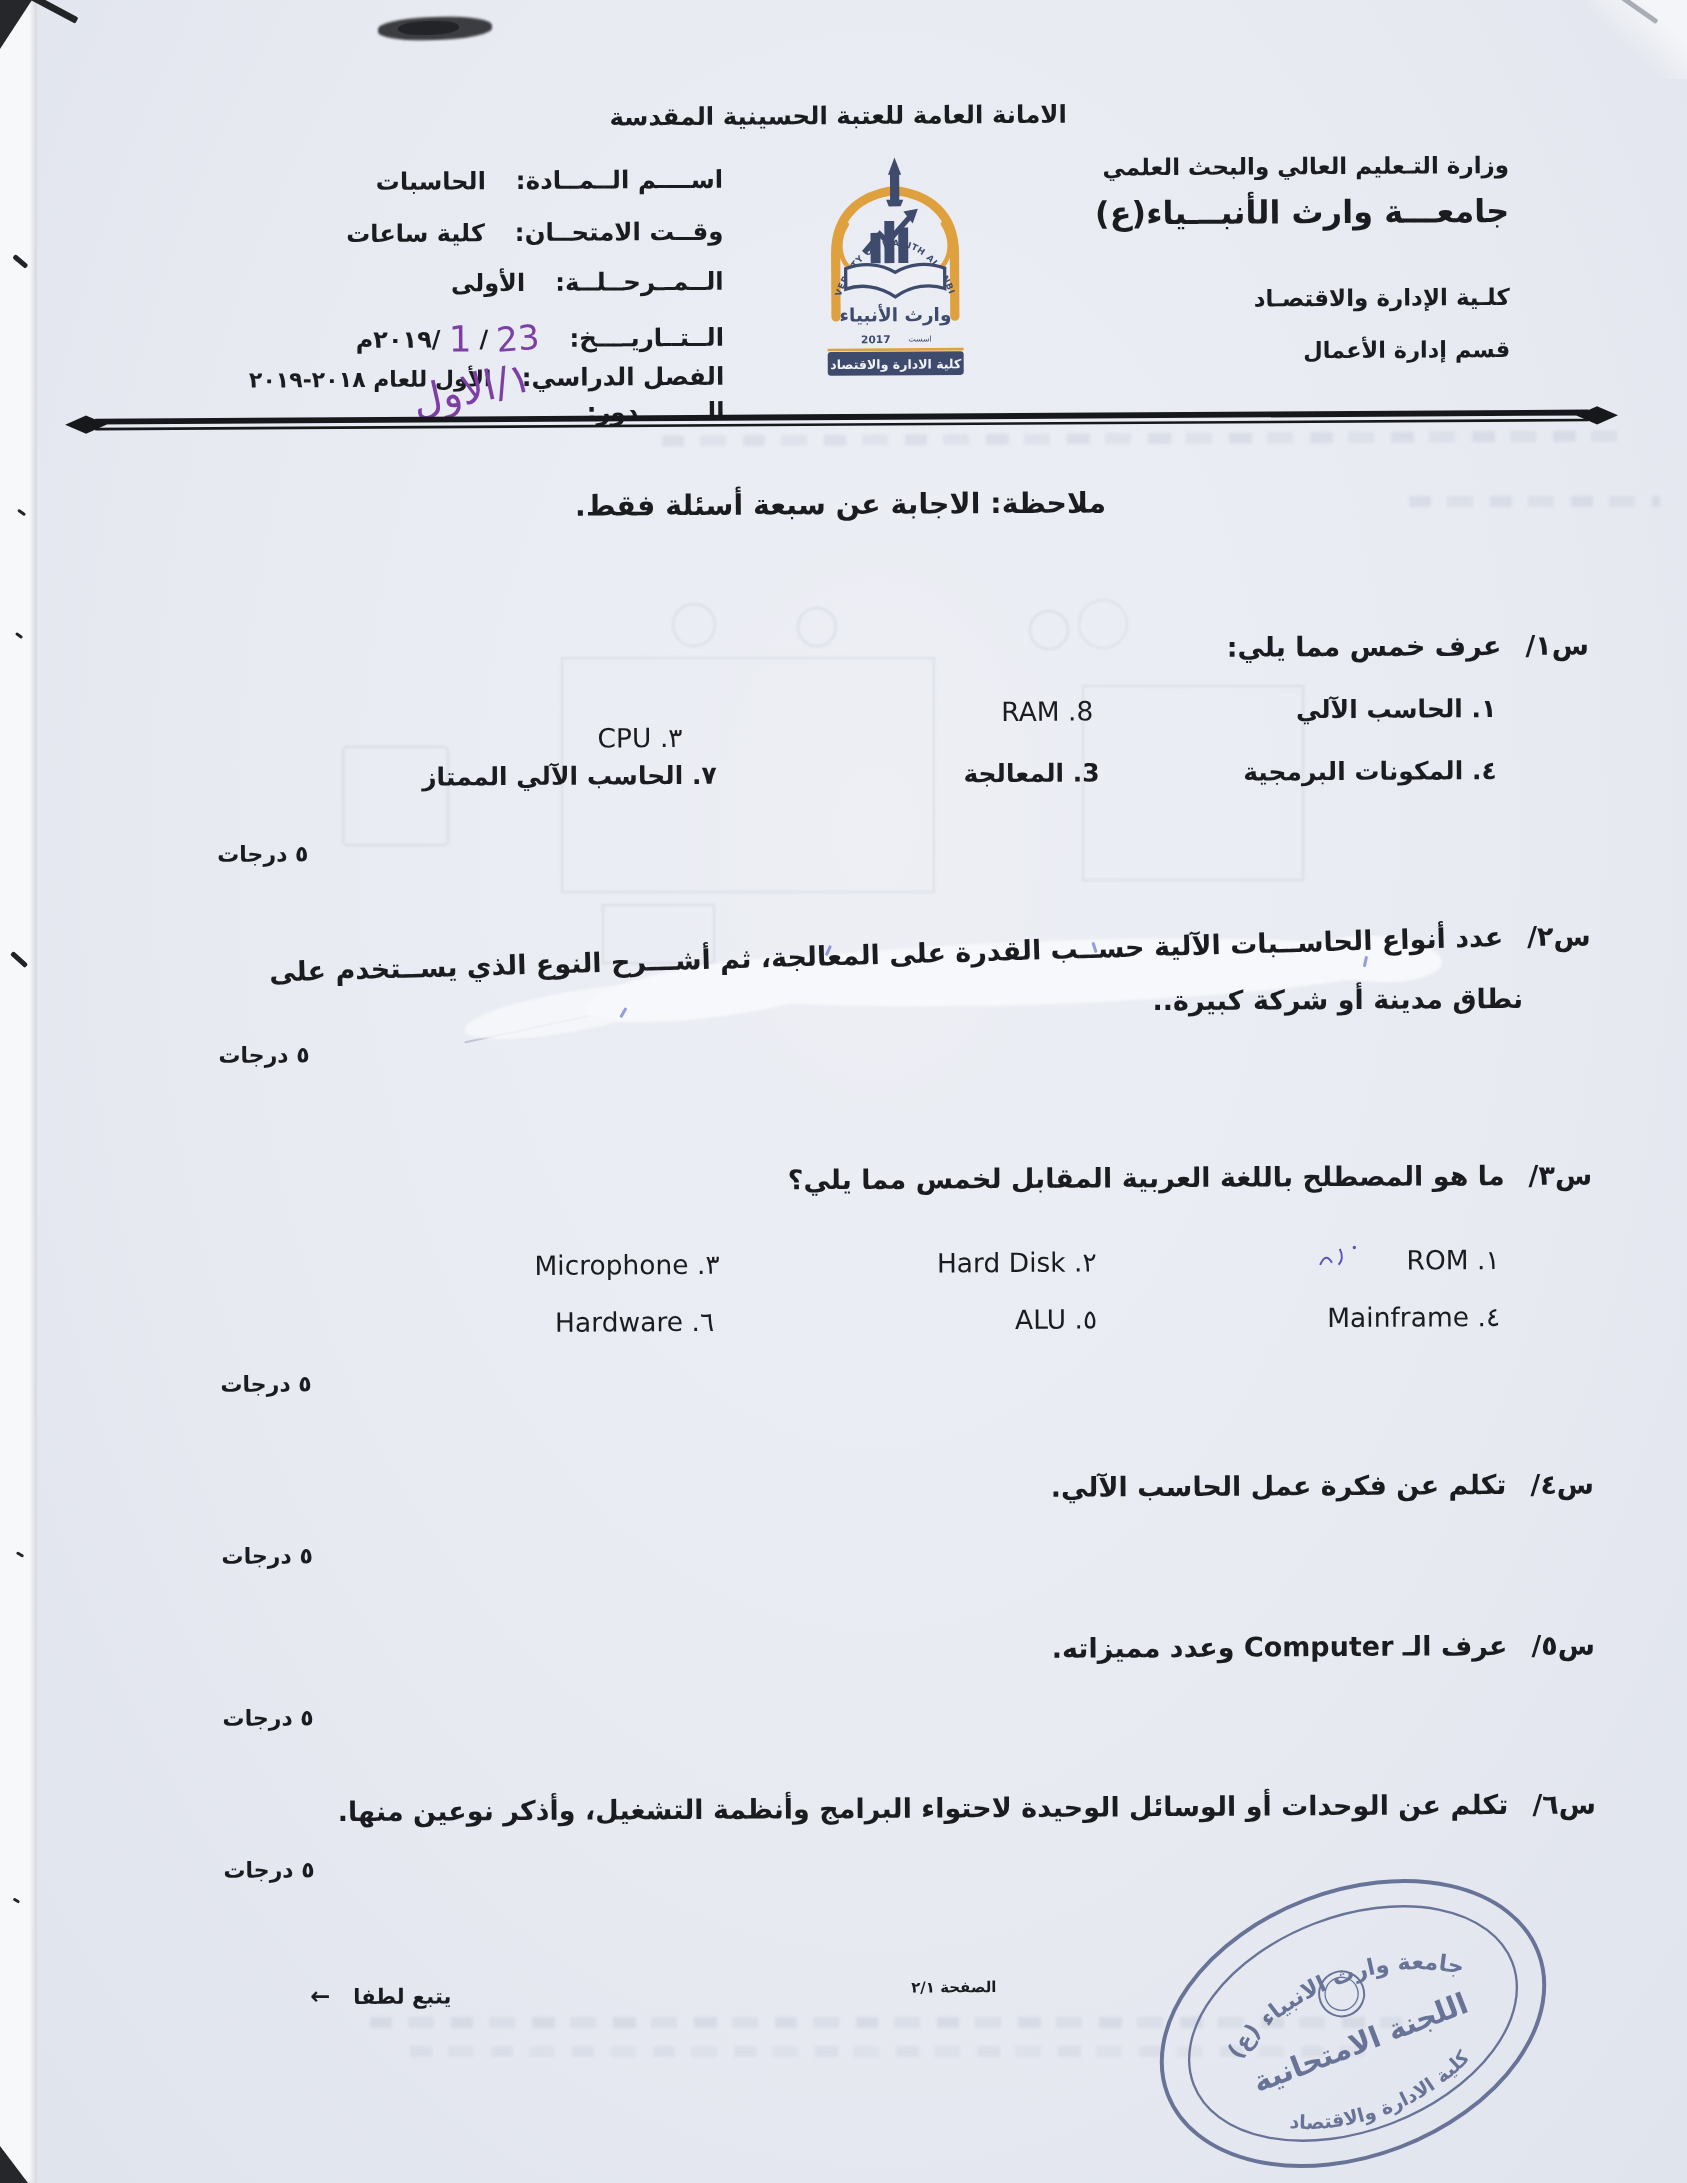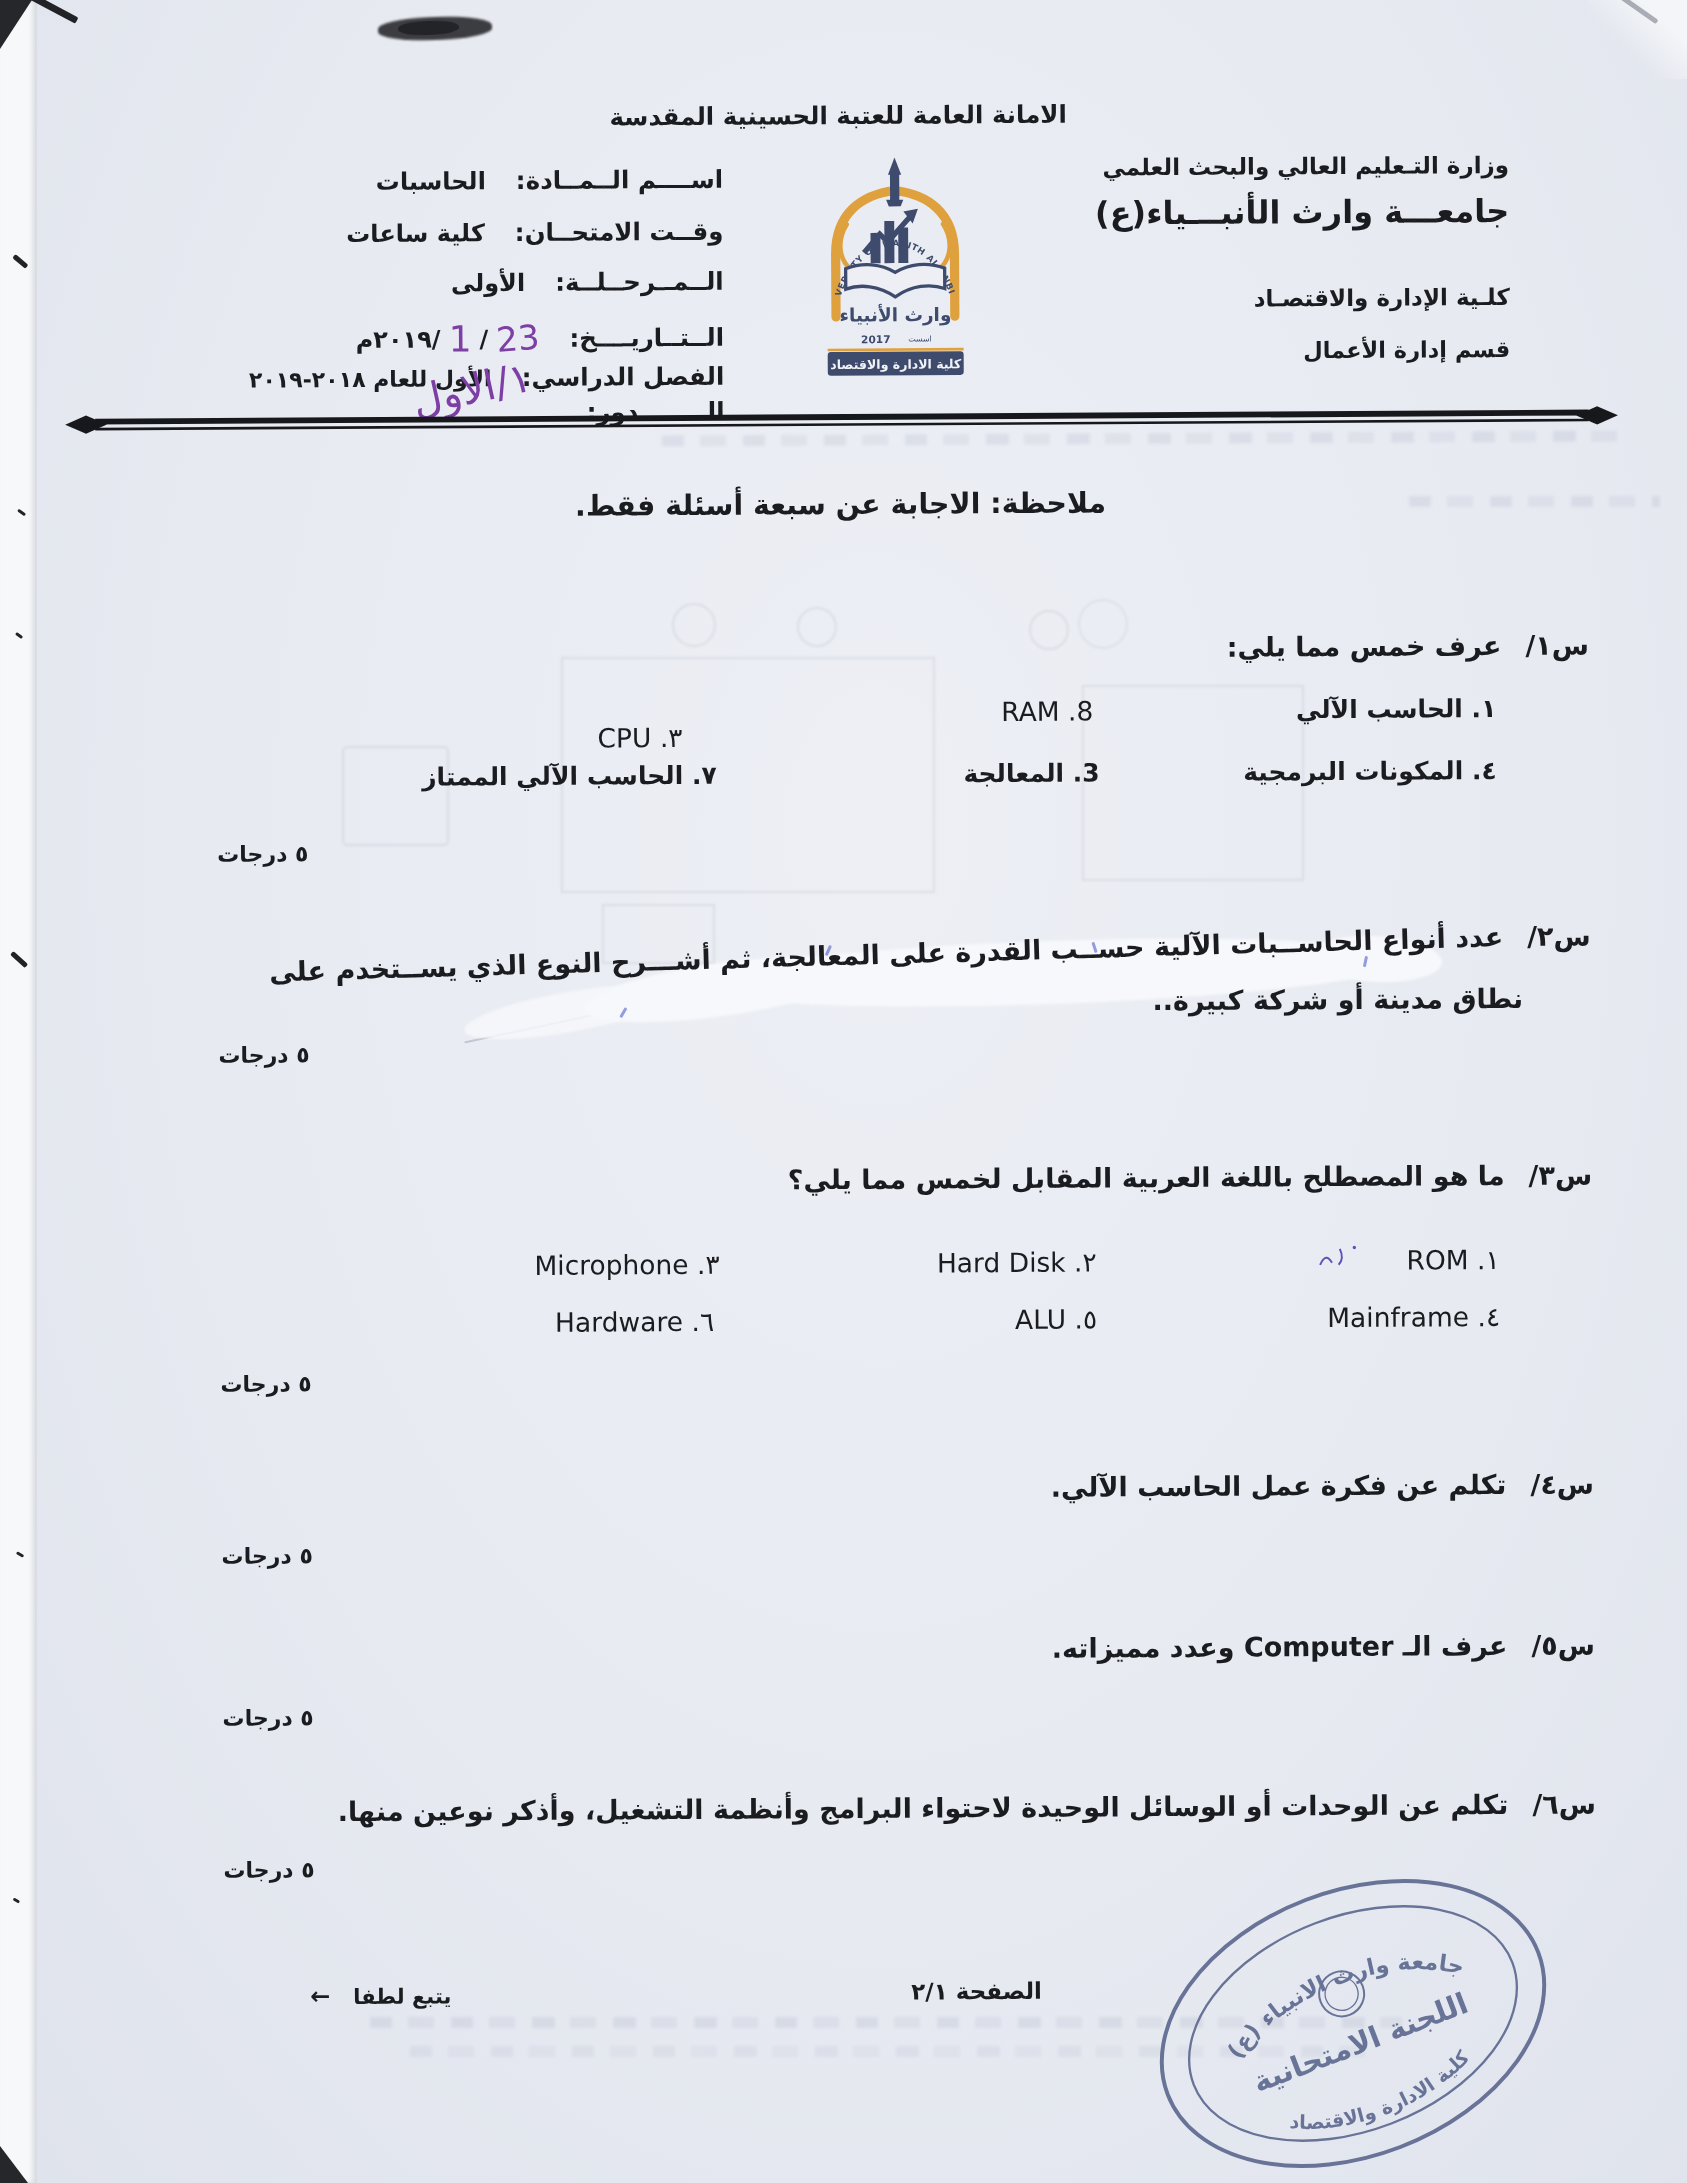--- a/index.html
+++ b/index.html
@@ -23,21 +23,21 @@
   .hw{color:#7d3fa5;font-weight:normal;}
   .dateparts{display:flex;direction:rtl;align-items:baseline;gap:8px;}
   .hwd{font-size:34px;transform:rotate(-4deg) translateY(3.3px);}
   .hwd2{font-size:36px;transform:translateY(4px);}
   .note{left:0;top:488px;width:1687px;text-align:center;font-size:28.4px;}
   .q{display:flex;direction:rtl;gap:24px;align-items:baseline;}
   .qno,.qtext{font-size:27px;font-weight:bold;white-space:nowrap;direction:rtl;}
   .item{position:absolute;font-size:25px;font-weight:bold;direction:rtl;white-space:nowrap;}
   .itemL{font-weight:normal;font-size:26.5px;}
   .marks{position:absolute;left:218px;font-size:22px;font-weight:bold;direction:rtl;}
-  .footer-page{left:905px;top:1979px;font-size:23px;}
+  .footer-page{left:905px;top:1979px;font-size:15px;}
   .footer-next{left:304px;top:1979px;display:flex;direction:rtl;gap:17px;align-items:baseline;}
   .footer-next .txt{font-size:21px;font-weight:bold;margin-left:6px;}
   .footer-next .arw{font-size:24px;font-weight:bold;}
   
   .edge-strip{left:0;top:0;width:37px;height:2183px;background:#f7f8fa;z-index:7;
               box-shadow:inset -4px 0 5.3px rgba(120,128,145,.25);}
   .mark{position:absolute;background:#222327;z-index:8;border-radius:2px;}
   .wedge-tl{left:0;top:0;width:32px;height:49px;background:#26272b;
             clip-path:polygon(0 0,100% 0,0 100%);z-index:8;}
   .wedge-bl{left:0;top:2146px;width:28px;height:37px;background:#26272b;

